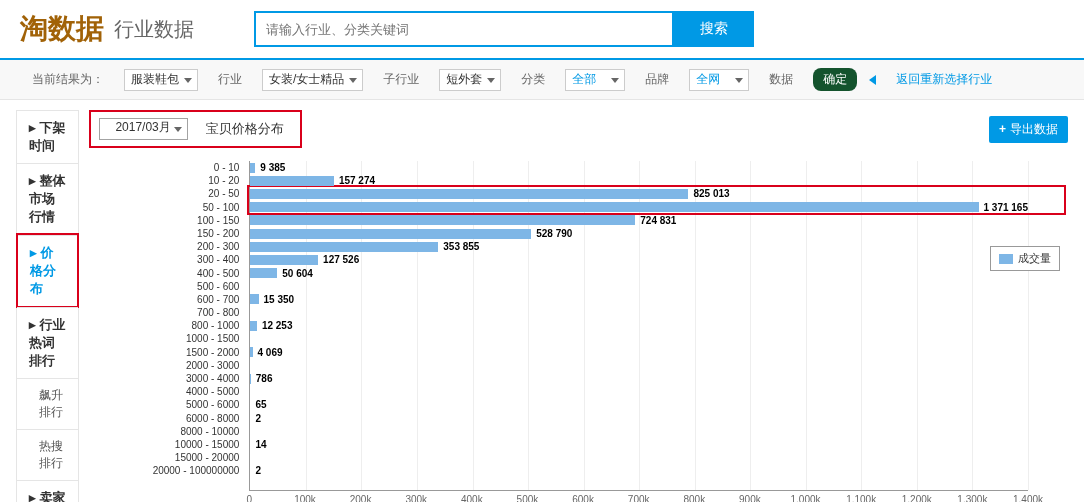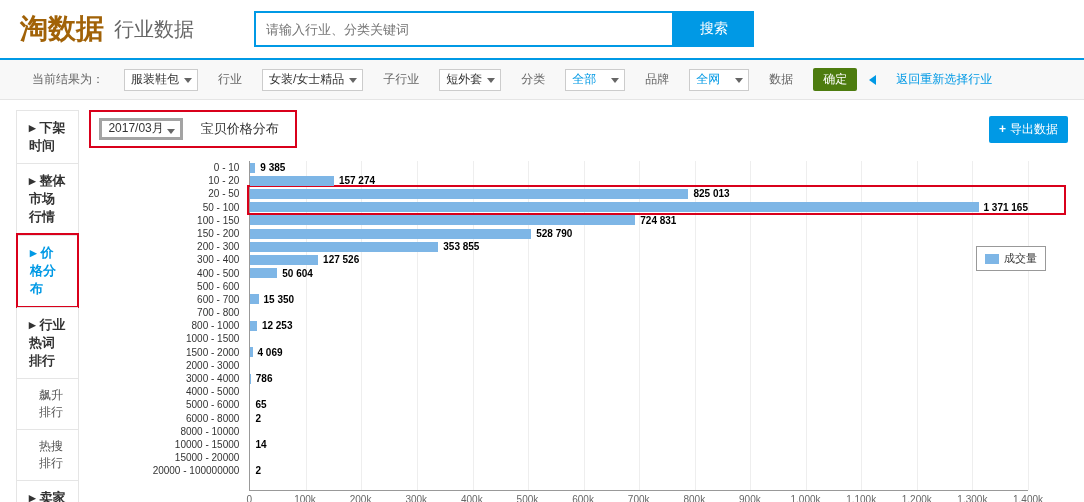--- a/index.html
+++ b/index.html
@@ -8,48 +8,48 @@
 .logo{font-size:28px;font-weight:bold;color:#a16207;margin-right:10px}
 .logo-sub{font-size:20px;color:#666;margin-right:60px}
 .search-box{display:flex;align-items:center}
 .search-input{width:420px;height:36px;border:2px solid #0099e5;padding:0 10px;font-size:13px;outline:none}
 .search-btn{width:80px;height:36px;background:#0099e5;color:#fff;border:none;font-size:14px;cursor:pointer}
 .filter-bar{display:flex;align-items:center;padding:8px 16px;background:#f8f8f8;border-bottom:1px solid #e5e5e5;gap:4px;flex-wrap:nowrap;font-size:12px}
 .filter-label{color:#666;margin:0 16px}
 .filter-sel{height:22px;border:1px solid #ccc;background:#fff;padding:0 18px 0 6px;font-size:12px;color:#333;position:relative;display:inline-flex;align-items:center;min-width:60px}
 .caret{position:absolute;right:5px;top:8px;width:0;height:0;border-left:4px solid transparent;border-right:4px solid transparent;border-top:5px solid #666}
 .blue-txt{color:#0099e5}
-.btn-confirm{background:#4d7c0f;color:#fff;border:none;padding:3px 10px;border-radius:2px;cursor:pointer;font-size:12px}
+.btn-confirm{background:#14532d;color:#fff;border:none;padding:3px 10px;border-radius:8px;cursor:pointer;font-size:12px}
 .back-link{color:#0099e5;margin-left:8px;cursor:pointer;display:flex;align-items:center;gap:20px}
 .arrow-left{width:0;height:0;border-top:5px solid transparent;border-bottom:5px solid transparent;border-right:7px solid #0099e5}
 .main{display:flex;padding:10px 16px}
 .sidebar{width:130px;border:1px solid #e5e5e5;border-top:none}
 .side-item{padding:8px 12px;border-top:1px solid #e5e5e5;cursor:pointer;font-size:13px}
 .side-item.bold{font-weight:bold;color:#333}
 .side-item.sub{padding-left:22px;font-size:12px;color:#555;font-weight:normal}
 .side-item.active{color:#0099e5;font-weight:bold}
 .side-highlight{border:2px solid #d9001b;margin:-1px}
 .content{flex:1;margin-left:10px;position:relative}
 .top-controls{display:flex;align-items:center;justify-content:space-between;margin-bottom:8px}
 .date-group{display:flex;align-items:center;border:2px solid #d9001b;padding:4px 8px;gap:10px}
-.date-sel{height:22px;border:3px solid #a3a3a3;font-size:12px;padding:0 16px 0 6px;position:relative;display:inline-flex;align-items:flex-end;background:#fff}
+.date-sel{height:22px;border:1px solid #a3a3a3;font-size:12px;padding:0 16px 0 15px;position:relative;display:inline-flex;align-items:flex-start;background:#fff}
 .tab-title{font-size:13px;color:#333;padding:4px 8px}
 .export-btn{background:#0099e5;color:#fff;border:none;padding:5px 10px;border-radius:2px;cursor:pointer;font-size:12px;display:flex;align-items:center;gap:4px}
 .plus-icon{font-weight:bold}
 .chart{position:relative;padding:5px 40px 25px 160px;height:380px}
 .y-labels{position:absolute;left:0;top:5px;width:150px;text-align:right;font-size:10px;color:#333;line-height:13.2px}
 .y-labels div{height:13.2px}
 .bars{position:relative;height:330px;border-left:1px solid #999;border-bottom:1px solid #999}
 .bar-row{height:13.2px;display:flex;align-items:center;position:relative}
 .bar{height:10px;background:#7eb6e6}
 .bar-val{font-size:10px;font-weight:bold;color:#000;margin-left:5px;white-space:nowrap}
 .x-ticks{position:relative;height:20px;margin-top:0}
 .x-tick{position:absolute;font-size:10px;color:#666;transform:translateX(-50%);top:3px}
 .grid-line{position:absolute;top:0;bottom:0;width:1px;background:#eee}
-.legend{position:absolute;right:22px;top:90px;border:1px solid #999;background:#fff;padding:4px 8px;font-size:11px;display:flex;align-items:center;gap:5px}
+.legend{position:absolute;right:8px;top:90px;border:1px solid #999;background:#fff;padding:4px 8px;font-size:11px;display:flex;align-items:center;gap:5px}
 .legend-sw{width:14px;height:10px;background:#7eb6e6}
 .row-highlight{position:absolute;border:2px solid #d9001b;left:-3px;right:-38px;height:30px;top:24px;pointer-events:none}
 </style>
 </head>
 <body>
 
 <div class="header">
   <span class="logo">淘数据</span>
   <span class="logo-sub">行业数据</span>
   <div class="search-box">

